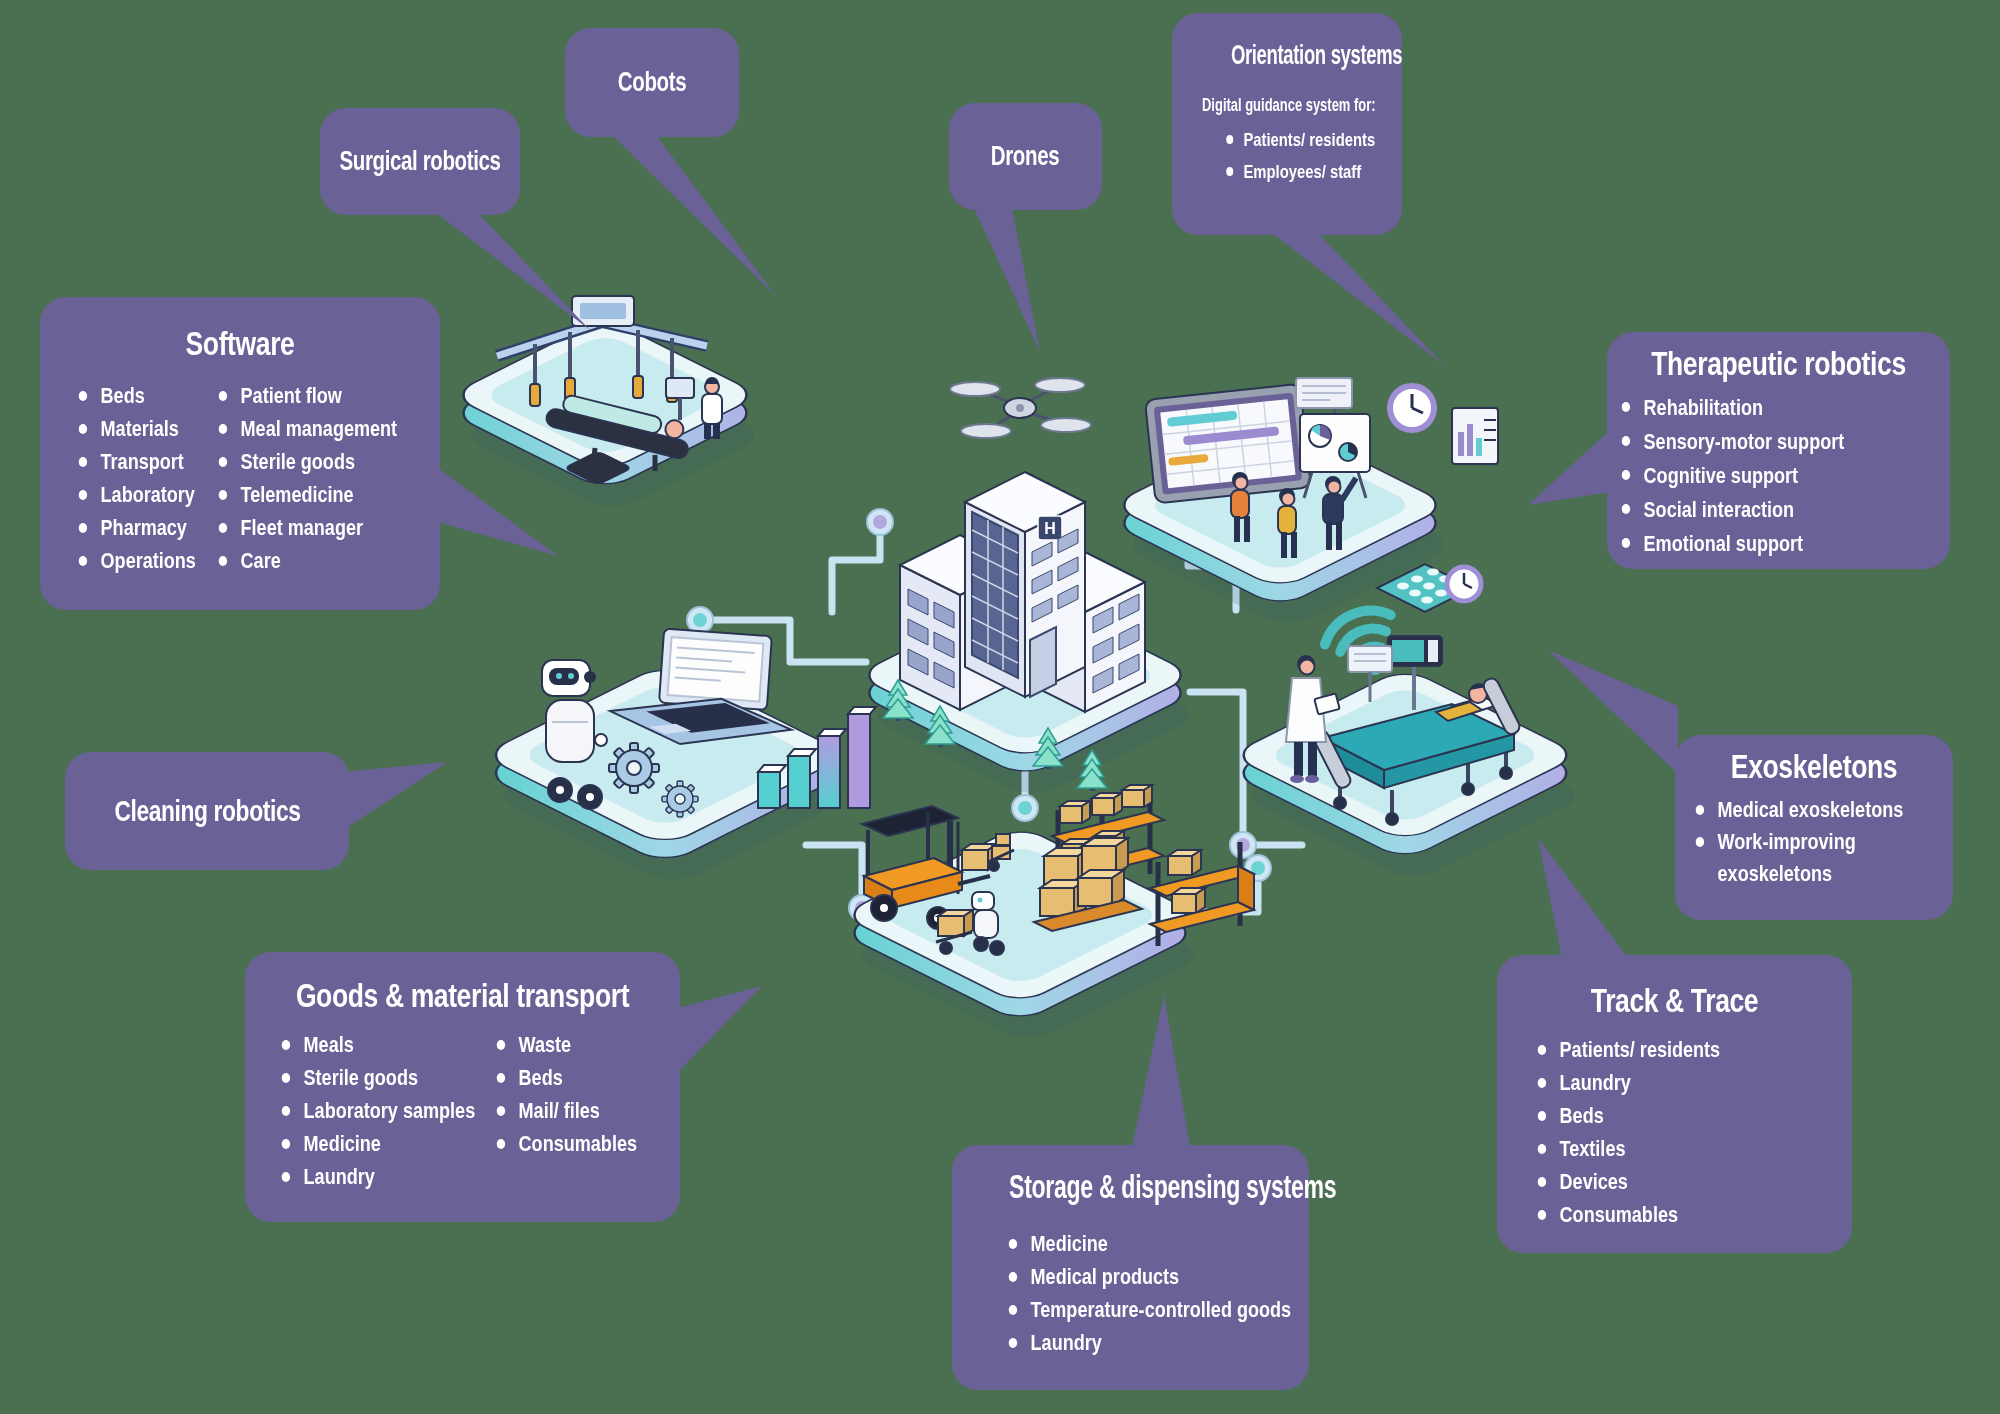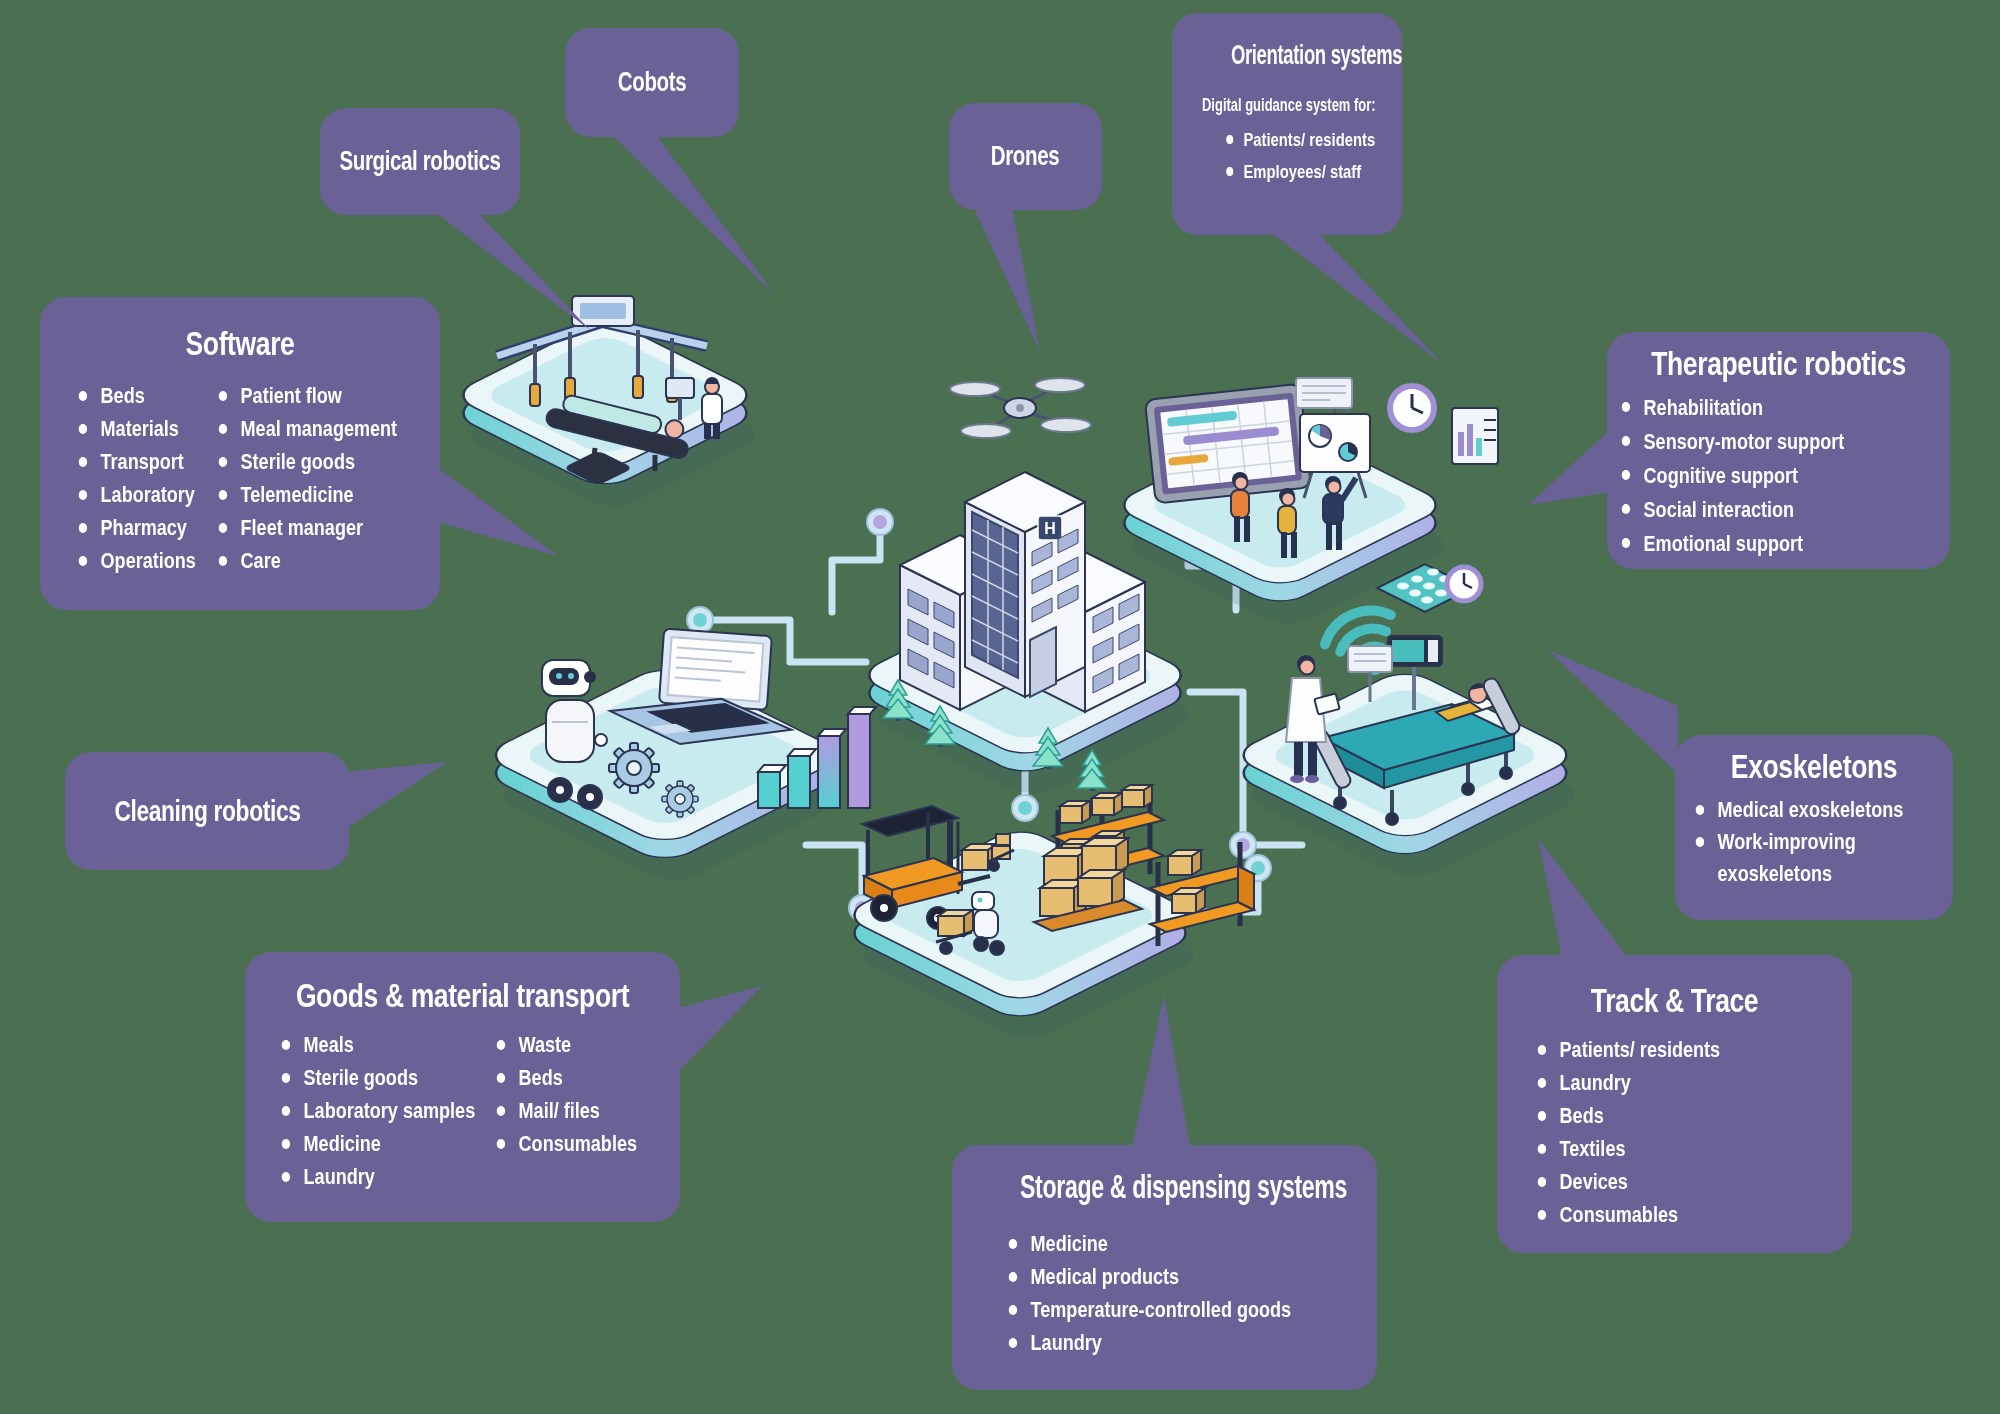--- a/index.html
+++ b/index.html
@@ -40,21 +40,21 @@
   #co-cleaning h2 { font-size:30px; }
   #co-exoskeletons { left:1675px; top:697px; width:278px; height:185px;margin-top:38px; }
   #co-exoskeletons h2 { margin-top:12px; }
   #co-exoskeletons ul { margin-top:8px; margin-left:14px; }
   #co-exoskeletons li { white-space:normal; line-height:32px; }
   #co-goods { left:245px; top:952px; width:435px; height:270px; }
   #co-goods h2 { margin-top:24px; }
   #co-goods .cols { margin-top:14px; padding-left:30px; }
   #co-goods ul.c1 { width:215px; }
   #co-goods ul.c2 { }
-  #co-storage { left:952px; top:1145px; width:425px; height:245px; }
+  #co-storage { left:952px; top:1145px; width:357px; height:245px; }
   #co-storage h2 { margin-top:22px; transform:scaleX(0.68); }
   #co-storage ul { margin-top:22px; margin-left:50px; }
   #co-track { left:1497px; top:955px; width:355px; height:298px; }
   #co-track h2 { margin-top:26px; }
   #co-track ul { margin-top:14px; margin-left:34px; }
 </style>
 </head>
 <body>
 
 <div class="stage">

